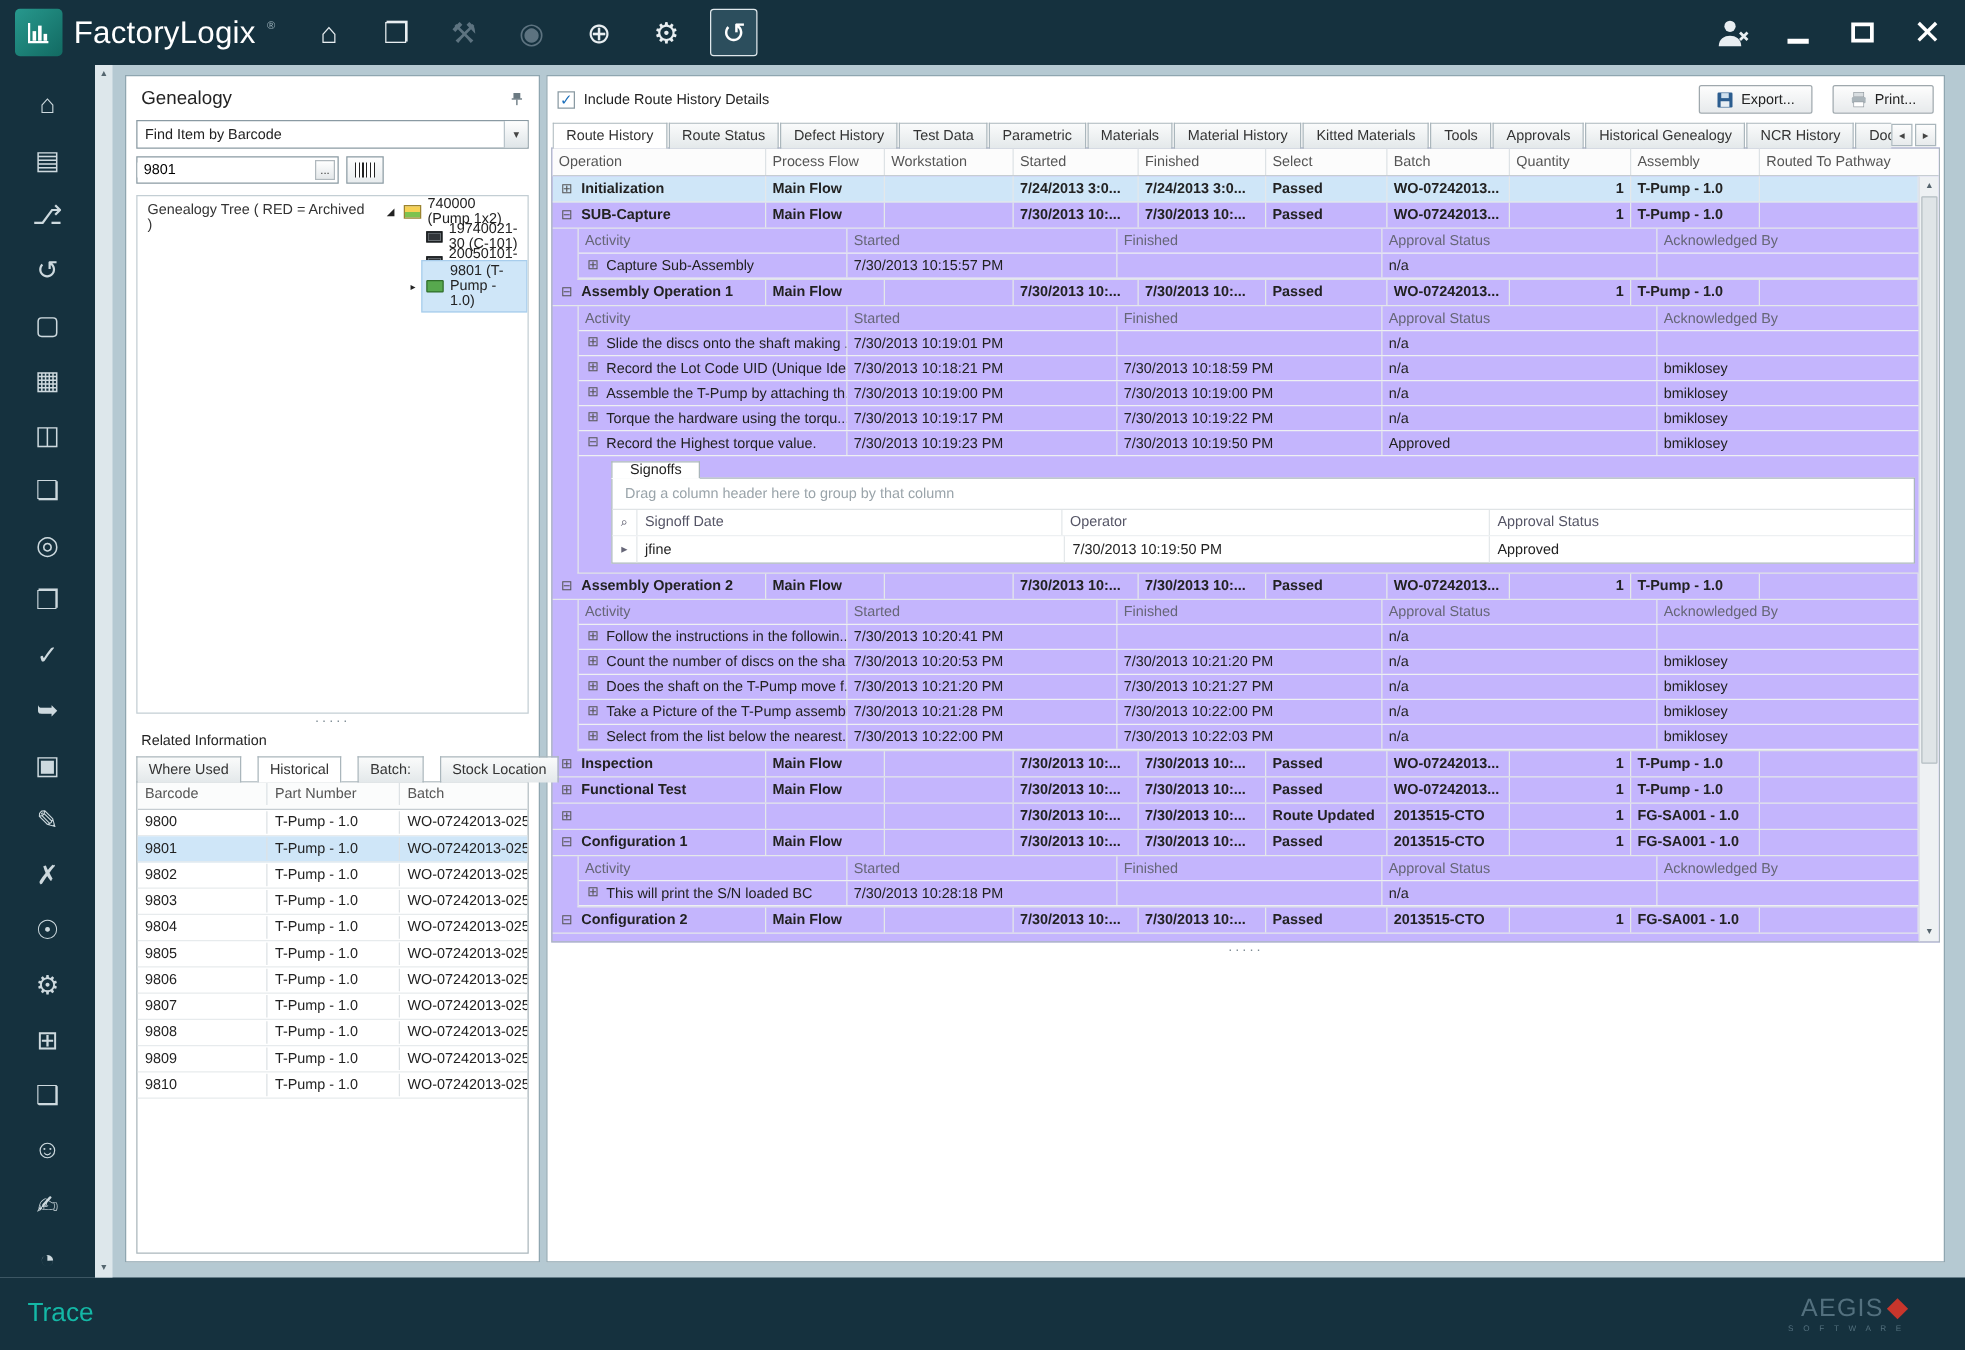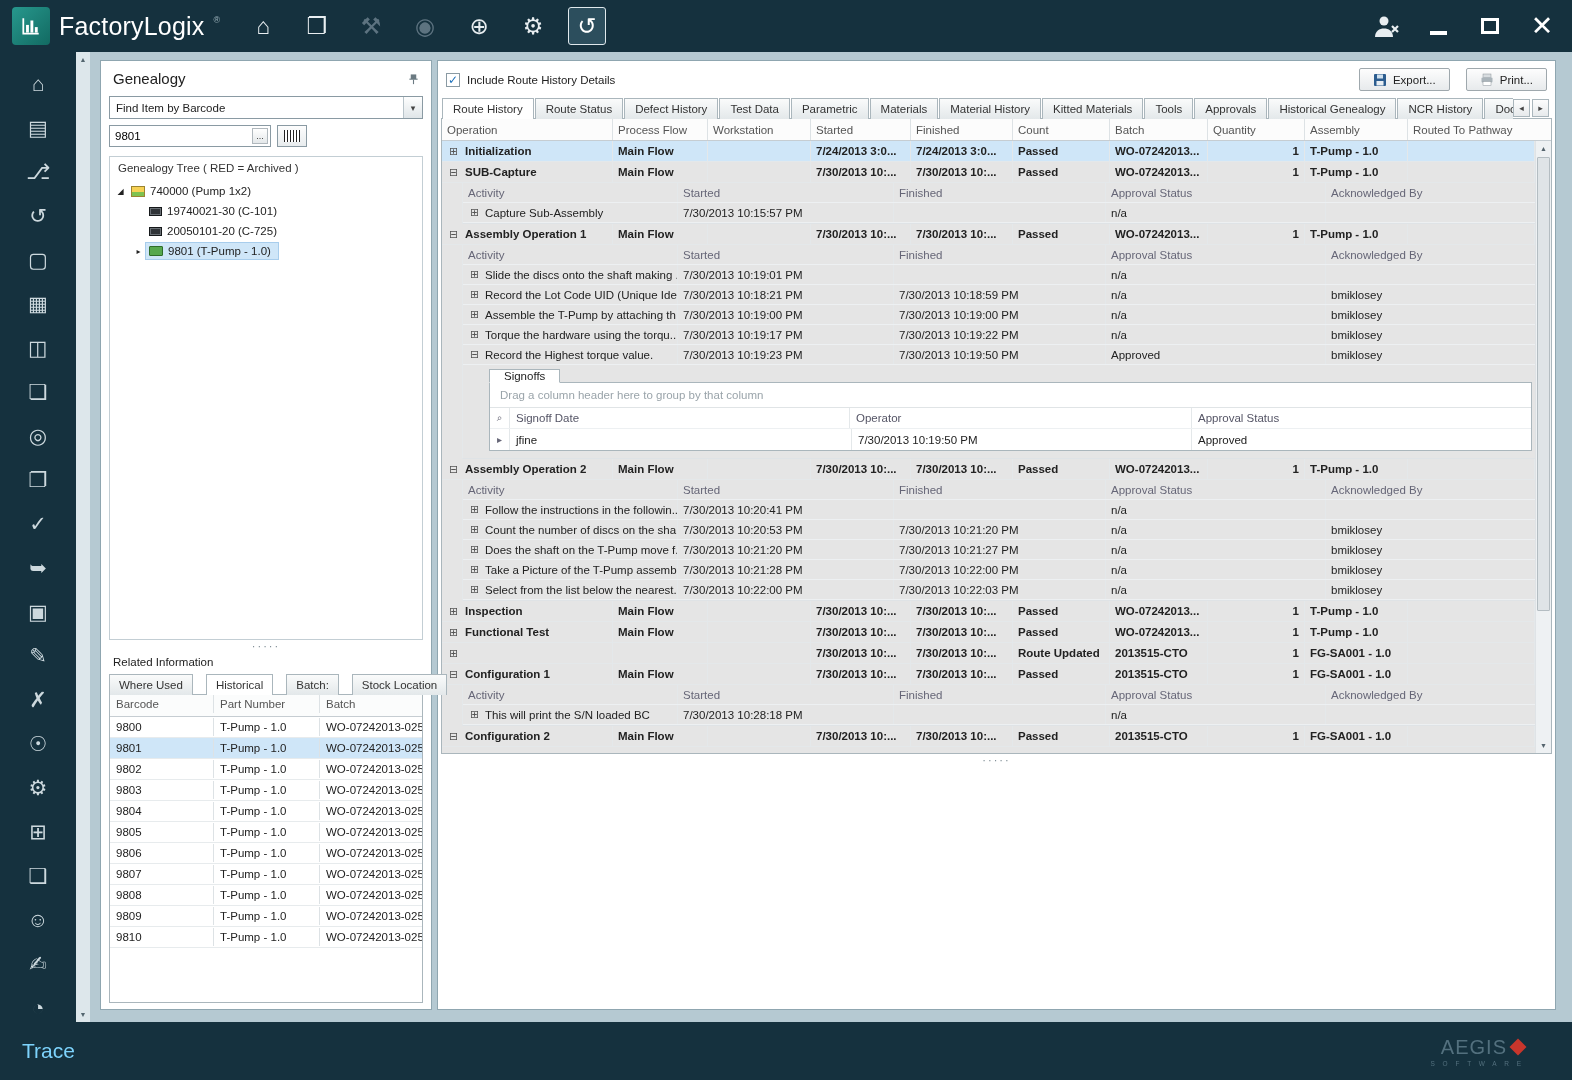--- a/index.html
+++ b/index.html
@@ -37,21 +37,21 @@
 .gen-head{display:flex;align-items:center;justify-content:space-between;padding:5px 6px 9px 6px}
 .gen-title{font-size:15px;color:#222}
 .dropdown{height:23px;border:1px solid #8a9aa3;display:flex;align-items:center;margin:0 2px 6px 2px;padding-left:6px;background:#fff}
 .dd-btn{margin-left:auto;width:19px;height:100%;border-left:1px solid #b9c4ca;background:linear-gradient(#fefefe,#dfe5e8);display:flex;align-items:center;justify-content:center;font-size:9px;color:#444}
 .findrow{display:flex;align-items:center;gap:6px;margin:0 2px 9px 2px}
 .findbox{width:162px;height:22px;border:1px solid #8a9aa3;display:flex;align-items:center;background:#fff}
 .findinput{flex:1;border:none;outline:none;font:inherit;padding-left:5px;min-width:0}
 .dots-btn{width:16px;height:16px;margin-right:2px;border:1px solid #b0b8bd;background:linear-gradient(#fff,#e4e8ea);font-size:9px;display:flex;align-items:center;justify-content:center;color:#333;flex:0 0 auto}
 .bc-btn{width:30px;height:22px;border:1px solid #8a9aa3;background:linear-gradient(#fdfdfd,#e8ecee);display:flex;align-items:center;justify-content:center}
 .bc-glyph{width:16px;height:12px;background:repeating-linear-gradient(90deg,#222 0 1px,#fff 1px 3px)}
-.treebox{border:1px solid #c3ced4;margin:0 2px;height:484px;display:flex;flex-direction:column;overflow:hidden;flex:0 0 auto}
+.treebox{border:1px solid #c3ced4;margin:0 2px;height:415px;display:flex;flex-direction:row;overflow:hidden;flex:0 0 auto}
 .tree-caption{padding:5px 8px;color:#333}
 .tree{flex:1;padding:2px 0}
 .tree-row{height:20px;display:flex;align-items:center}
 .expander{width:13px;text-align:center;font-size:8px;color:#222;flex:0 0 auto}
 .t-item{display:flex;align-items:center;gap:5px;padding:2px 7px 2px 3px;border:1px solid transparent}
 .t-item.sel{background:#cfe6f8;border:1px solid #a8cdec}
 .t-icon{width:14px;height:11px;flex:0 0 auto}
 .t-icon.panel{background:linear-gradient(180deg,#f7d154 55%,#7ec24f 55%);border:1px solid #9b8430}
 .t-icon.chip{width:13px;height:9px;background:#303438;border:1px solid #15181a;box-shadow:inset 0 0 0 1px #6a7075}
 .t-icon.board{width:14px;height:10px;background:#57a84e;border:1px solid #2f6d2a;border-radius:1px}
@@ -75,21 +75,21 @@
 .chk{display:flex;align-items:center;gap:7px;color:#222}
 .cbbox{width:14px;height:14px;border:1px solid #8a9aa3;background:#fff;color:#1b6fbb;font-size:12px;font-weight:bold;display:flex;align-items:center;justify-content:center;line-height:1}
 .top-btns{margin-left:auto;display:flex;gap:16px}
 .btn{display:flex;align-items:center;gap:6px;height:23px;padding:0 13px;border:1px solid #9fa8ad;border-radius:2px;background:linear-gradient(#fdfdfd,#e7eaec);font:inherit;color:#222}
 .mtabs-row{display:flex;align-items:flex-end;padding-left:4px;position:relative;flex:0 0 auto;top:1px}
 .mtabs{display:flex;gap:1px;overflow:hidden;flex:1;margin-right:42px}
 .mtab{padding:4px 10px;border:1px solid #aab6bc;border-bottom:none;background:linear-gradient(#fafbfb,#e3e8ea);white-space:nowrap;color:#333;flex:0 0 auto}
 .mtab.active{background:#fff;position:relative;z-index:2}
 .tab-scroll{position:absolute;right:6px;bottom:2px;display:flex;gap:2px}
 .tsb{width:17px;height:18px;border:1px solid #aab6bc;background:linear-gradient(#fdfdfd,#e7eaec);display:flex;align-items:center;justify-content:center;font-size:9px;color:#444}
-.grid{margin:0 3px;border:1px solid #aab6bc;background:#e5e5e5;flex:0 0 auto}
+.grid{margin:0 3px;border:1px solid #aab6bc;background:#c4b5fd;flex:0 0 auto}
 .ghead{display:flex;height:22px;background:#fcfcfc;border-bottom:1px solid #c6cdd2;align-items:center}
 .hcell{padding:3px 5px;color:#555;border-right:1px solid #dde2e5;white-space:nowrap;overflow:hidden;height:100%;display:flex;align-items:center}
 .c0{width:171px;flex:0 0 auto}.c1{width:95px;flex:0 0 auto}.c2{width:103px;flex:0 0 auto}.c3{width:100px;flex:0 0 auto}.c4{width:102px;flex:0 0 auto}.c5{width:97px;flex:0 0 auto}.c6{width:98px;flex:0 0 auto}.c7{width:97px;flex:0 0 auto}.c8{width:103px;flex:0 0 auto}.c9{flex:1;border-right:none}
 .gbody{display:flex;height:612px}
 .grows{flex:1;overflow:hidden;min-width:0}
 .vsb{width:16px;background:#eef1f3;display:flex;flex-direction:column;align-items:center;border-left:1px solid #dfe3e6}
 .vsb-btn{height:15px;font-size:7px;color:#55646d;display:flex;align-items:center;justify-content:center;width:100%}
 .vsb-track{flex:1;width:100%;position:relative}
 .vsb-thumb{position:absolute;top:1px;left:1px;right:1px;height:78%;background:#dfe4e7;border:1px solid #b4bdc2;border-radius:1px}
 .oprow{display:flex;height:21px;align-items:center;border-bottom:1px solid #e4e8ea}
@@ -112,21 +112,21 @@
 .signrow{display:flex;height:21px;align-items:center;border-bottom:1px solid #edf0f2}
 .signrow:last-child{border-bottom:none}
 .signhead .sgcell{color:#556}
 .sgcell{padding:0 6px;height:100%;display:flex;align-items:center;border-right:1px solid #e4e8ea;white-space:nowrap;overflow:hidden}
 .sg0{width:20px;justify-content:center;font-size:10px;color:#667;padding:0;flex:0 0 auto}
 .sg1{width:342px;flex:0 0 auto}.sg2{width:340px;flex:0 0 auto}.sg3{flex:1;border-right:none}
 .main-empty{flex:1}
 
 
 .statusbar{height:58px;background:#15313e;display:flex;align-items:center;padding:0 22px;flex:0 0 auto}
-.module{color:#7dd3fc;font-size:21px}
+.module{color:#14b8a6;font-size:21px}
 .aegis{margin-left:auto;text-align:right;padding-right:26px}
 .aegis-top{display:flex;align-items:center;justify-content:flex-end}
 .aegis-name{color:#53707e;font-weight:normal;font-size:20px;letter-spacing:1px}
 .diamond{width:12px;height:12px;background:#c8362c;transform:rotate(45deg);display:inline-block;margin-left:5px}
 .aegis-sub{color:#53707e;font-size:6.5px;letter-spacing:3px;margin-top:1px}
 </style>
 </head>
 <body>
 
 <div class="app">
@@ -379,21 +379,21 @@
           <span class="tsb">▸</span>
         </div>
       </div>
       <div class="grid">
         <div class="ghead">
             <div class="hcell c0">Operation</div>
             <div class="hcell c1">Process Flow</div>
             <div class="hcell c2">Workstation</div>
             <div class="hcell c3">Started</div>
             <div class="hcell c4">Finished</div>
-            <div class="hcell c5">Count</div>
+            <div class="hcell c5">Select</div>
             <div class="hcell c6">Batch</div>
             <div class="hcell c7">Quantity</div>
             <div class="hcell c8">Assembly</div>
             <div class="hcell c9">Routed To Pathway</div>
           </div>
         <div class="gbody">
           <div class="grows">
               <div class="oprow hl">
                 <div class="gcell c0">
                   <span class="gexp">⊞</span>

